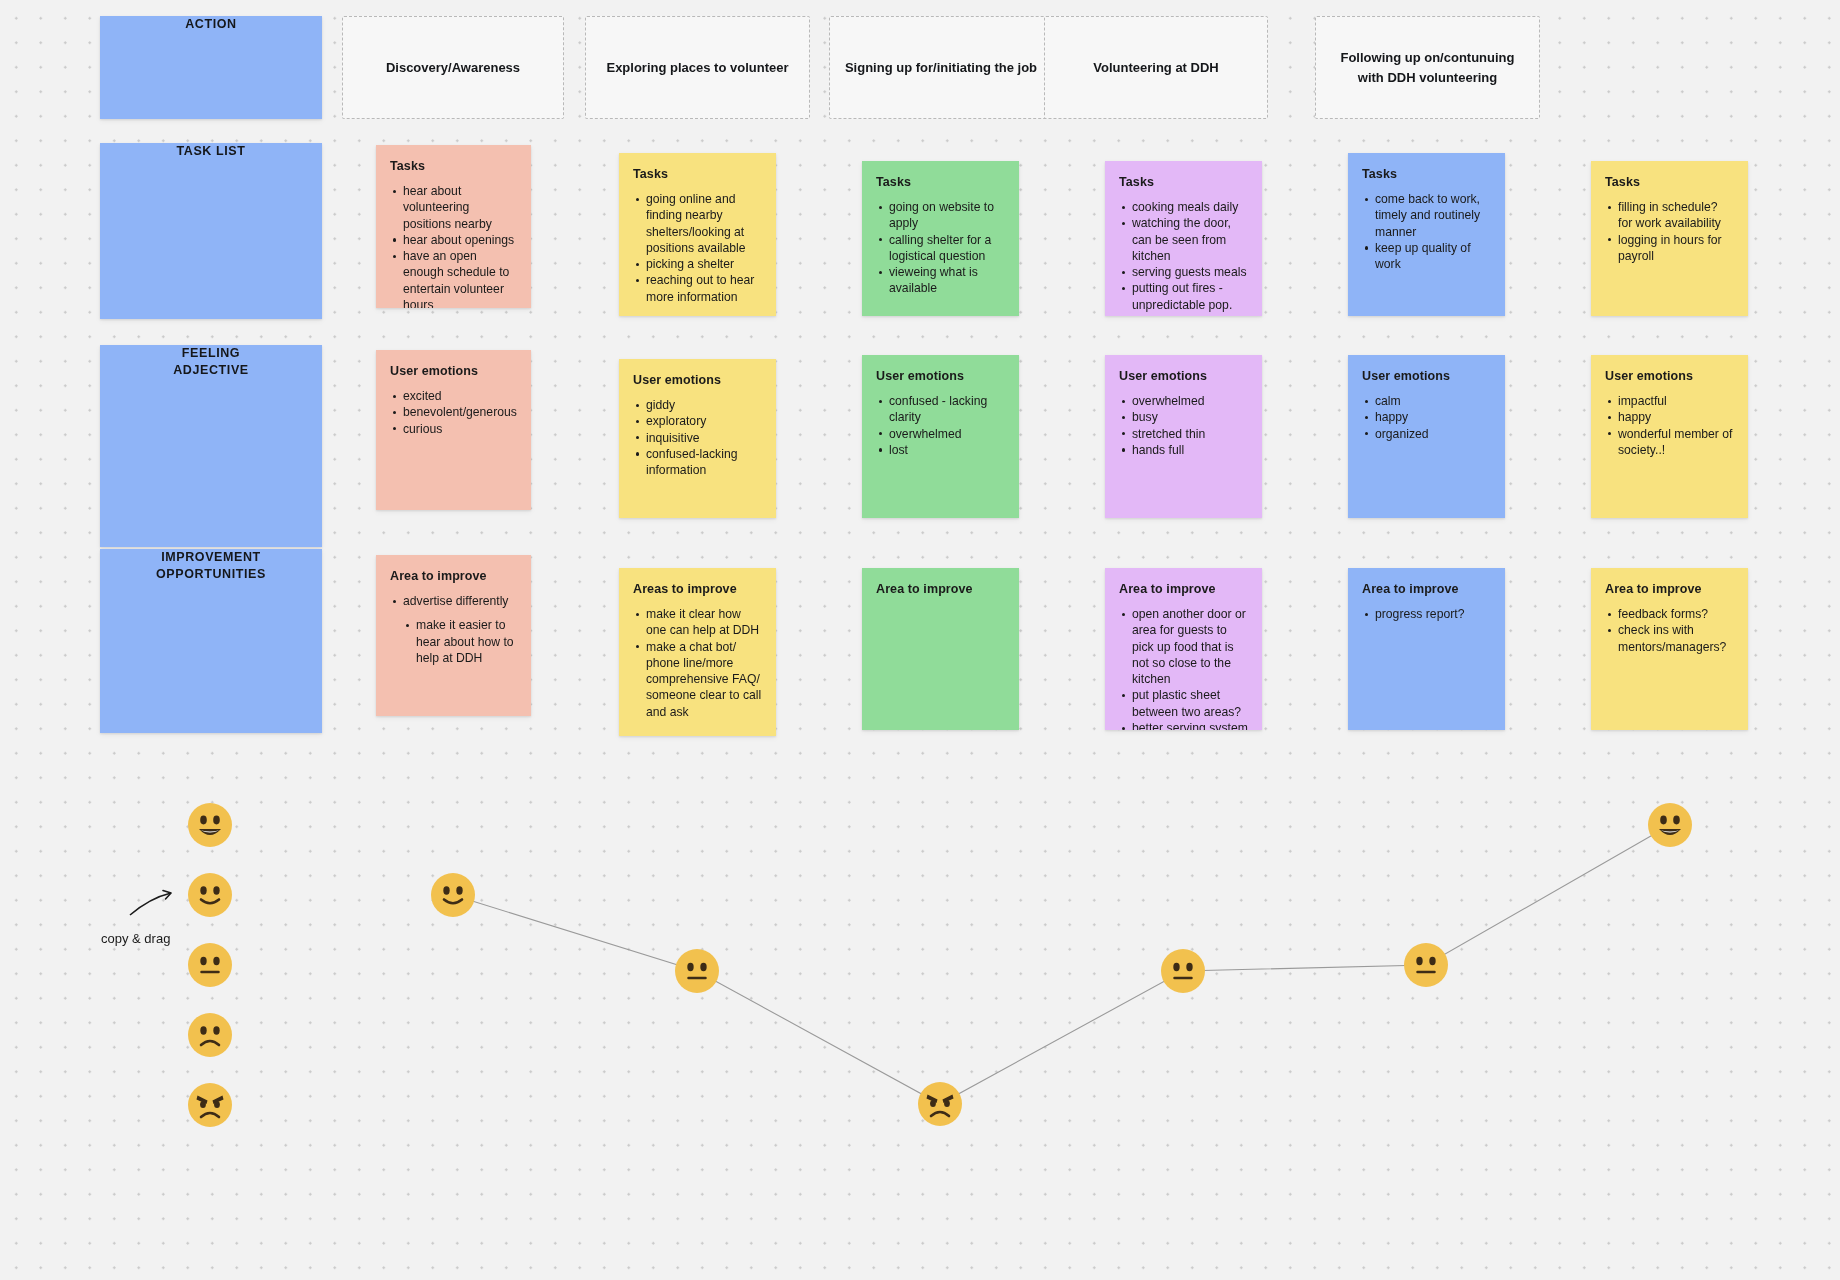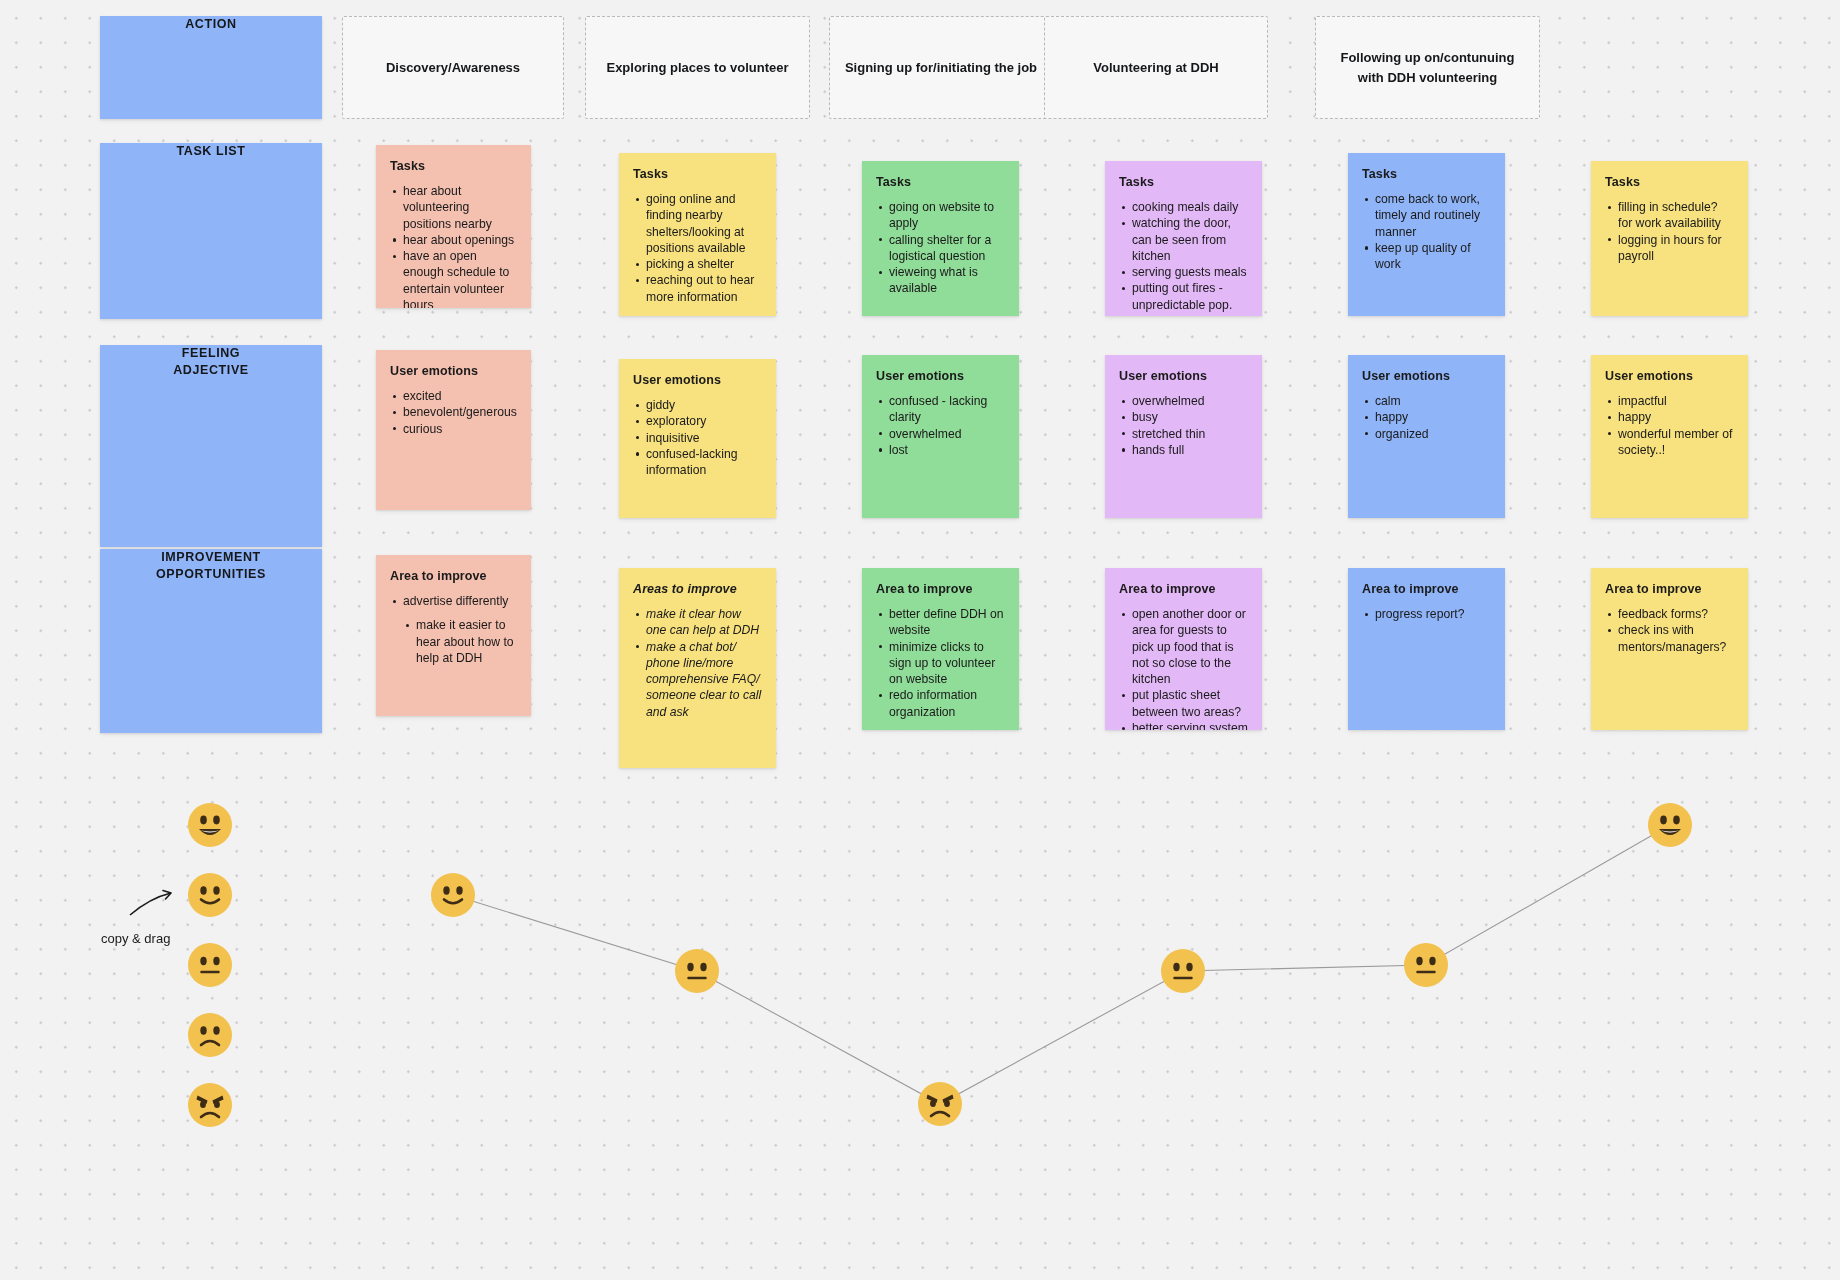--- a/index.html
+++ b/index.html
@@ -243,34 +243,29 @@
   </div>
 
   <div class="card" style="left:376px; top:555px; width:155px; height:161px; background:#f4c0b0;">
     <div class="card-title">Area to improve</div>
     <ul>
         <li>advertise differently<ul>
             <li>make it easier to hear about how to help at DDH</li>
           </ul></li>
       </ul>
   </div>
-  <div class="card" style="left:619px; top:568px; width:157px; height:200px; background:#f8e27f;font-style:italic;">
+  <div class="card" style="left:619px; top:568px; width:157px; height:168px; background:#f8e27f;">
     <div class="card-title">Areas to improve</div>
     <ul>
         <li>make it clear how one can help at DDH</li>
         <li>make a chat bot/ phone line/more comprehensive FAQ/ someone clear to call and ask</li>
       </ul>
   </div>
   <div class="card" style="left:862px; top:568px; width:157px; height:162px; background:#90dc99;">
     <div class="card-title">Area to improve</div>
-    <ul>
-        <li>better define DDH  on website</li>
-        <li>minimize clicks to sign up to volunteer on website</li>
-        <li>redo information organization</li>
-      </ul>
   </div>
   <div class="card" style="left:1105px; top:568px; width:157px; height:162px; background:#e3b8f7;">
     <div class="card-title">Area to improve</div>
     <ul>
         <li>open another door or area for guests to pick up food that is not so close to the kitchen</li>
         <li>put plastic sheet between two areas?</li>
         <li>better serving system</li>
       </ul>
   </div>
   <div class="card" style="left:1348px; top:568px; width:157px; height:162px; background:#8fb4f7;">

